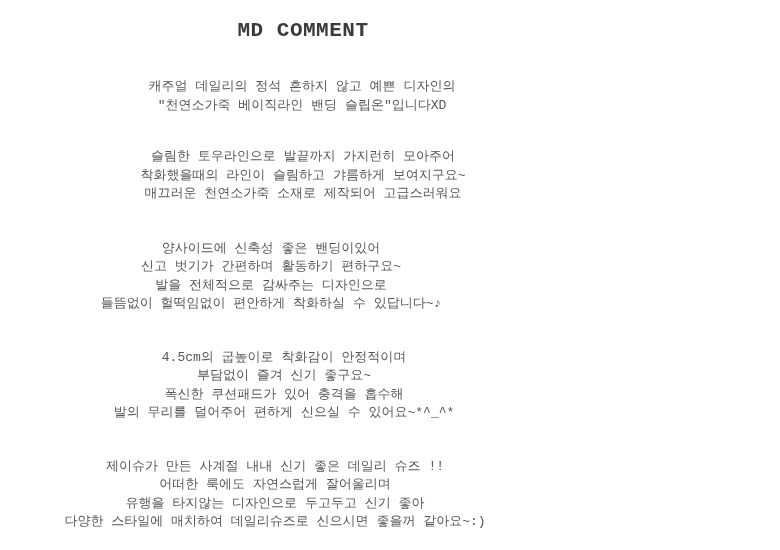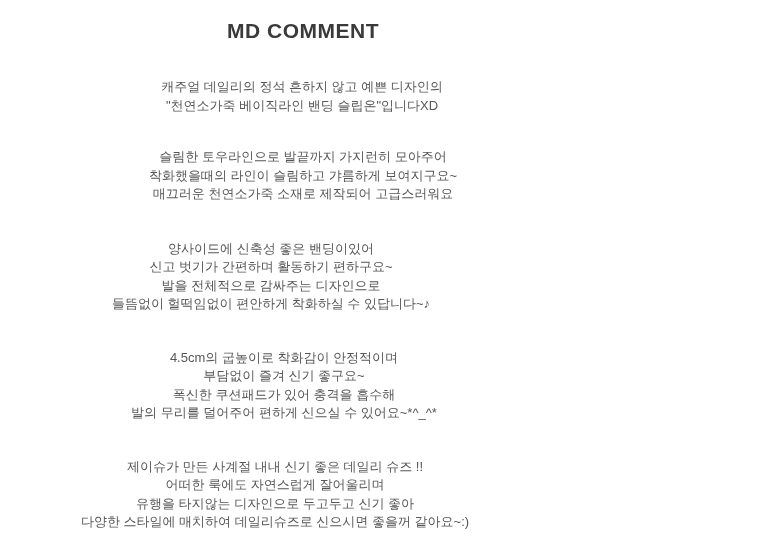--- a/index.html
+++ b/index.html
@@ -8,20 +8,21 @@
     background: #ffffff;
   }
   body {
     width: 780px;
     height: 550px;
     overflow: hidden;
     font-family: "Liberation Sans", "DejaVu Sans", sans-serif;
   }
   .wrap {
     width: 616px;
+    font-family: Liberation Mono, monospace;
   }
   .title {
     margin: 17px 0 0 0;
     line-height: 28px;
     font-size: 21px;
     font-weight: 700;
     letter-spacing: 0.5px;
     color: #3a3a3a;
     text-align: center;
     transform: translateX(-5px);

